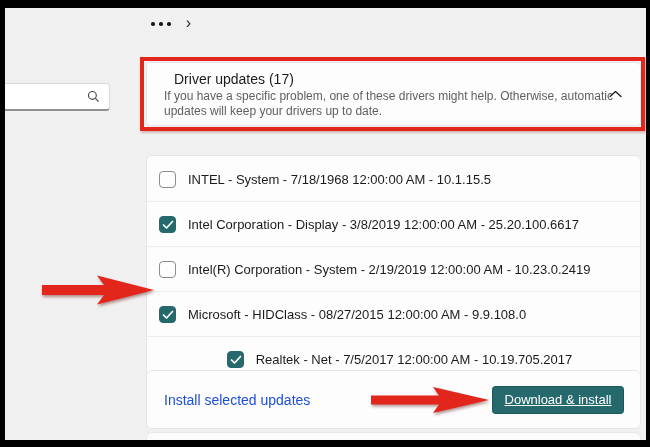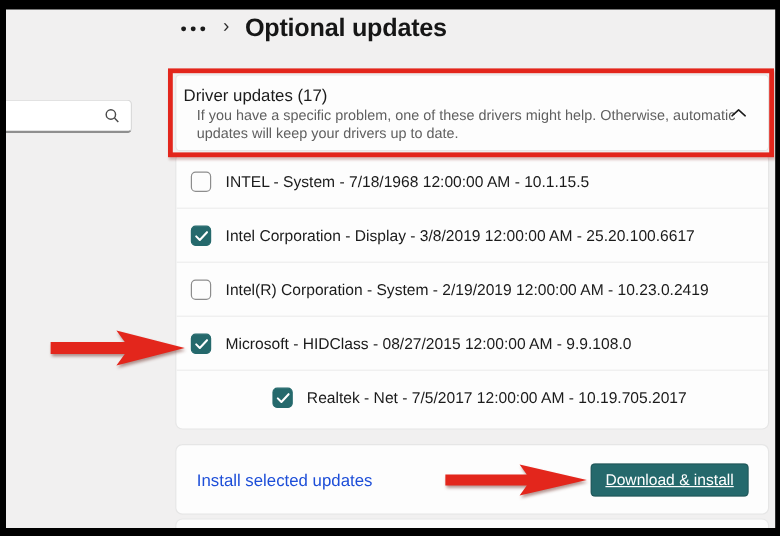--- a/index.html
+++ b/index.html
@@ -47,26 +47,26 @@
     position:absolute;left:140px;top:57px;width:505px;height:74px;
     border:4px solid var(--red);z-index:45;
     box-shadow:1px 2px 2px rgba(120,20,10,0.25);
   }
   
   .expander{
     position:absolute;left:146px;top:62px;width:495px;height:64px;
     background:var(--card);border:1px solid #e6e6e6;border-radius:4px;z-index:2;
     cursor:pointer;
   }
-  .expander .sec-title{margin:8px 0 2px 6px;font-size:14px;font-weight:400;color:#1b1b1b;}
+  .expander .sec-title{margin:8px 0 2px 27px;font-size:14px;font-weight:400;color:#1b1b1b;}
   .expander .sec-desc{margin:0 0 0 17px;font-size:12px;line-height:15px;color:#5f5f5f;width:452px;}
   .chevron-up{position:absolute;right:17px;top:50%;transform:translateY(-50%);cursor:pointer;}
   
   .list-card{
-    position:absolute;left:146px;top:127px;width:495px;height:231px;
+    position:absolute;left:146px;top:155px;width:495px;height:231px;
     background:var(--card);border:1px solid #e6e6e6;border-radius:6px;z-index:2;
     padding-top:1px;overflow:hidden;
   }
   .row{
     height:45px;display:flex;align-items:center;padding-left:12px;
     border-bottom:1px solid #ededed;cursor:pointer;
   }
   .row:last-child{border-bottom:none;justify-content:center;}
   .cb{
     width:17px;height:17px;border-radius:4px;flex:none;position:relative;
@@ -102,21 +102,20 @@
 </head>
 <body>
 
 <div class="breadcrumb">
   <div class="dots">
       <i></i>
       <i></i>
       <i></i>
     </div>
   <span class="crumb-sep">›</span>
-  <span class="page-title">Optional updates</span>
 </div>
 
 <div class="search">
   <input value="" placeholder="" style="">
   <svg class="mag" width="13" height="13" viewBox="0 0 13 13">
     <circle cx="5.4" cy="5.4" r="3.9" fill="none" stroke="#4a4a4a" stroke-width="1.2"></circle>
     <line x1="8.4" y1="8.4" x2="11.6" y2="11.6" stroke="#4a4a4a" stroke-width="1.2"></line>
   </svg>
 </div>
 

